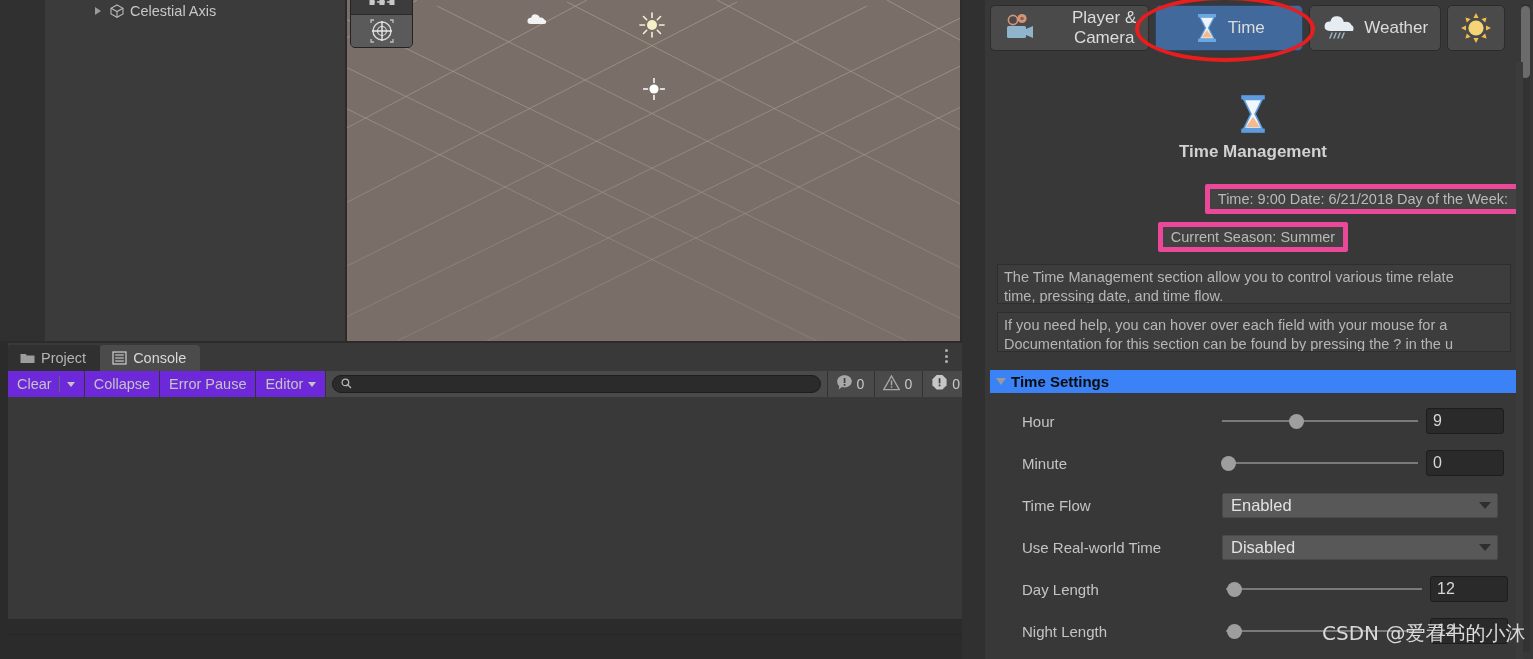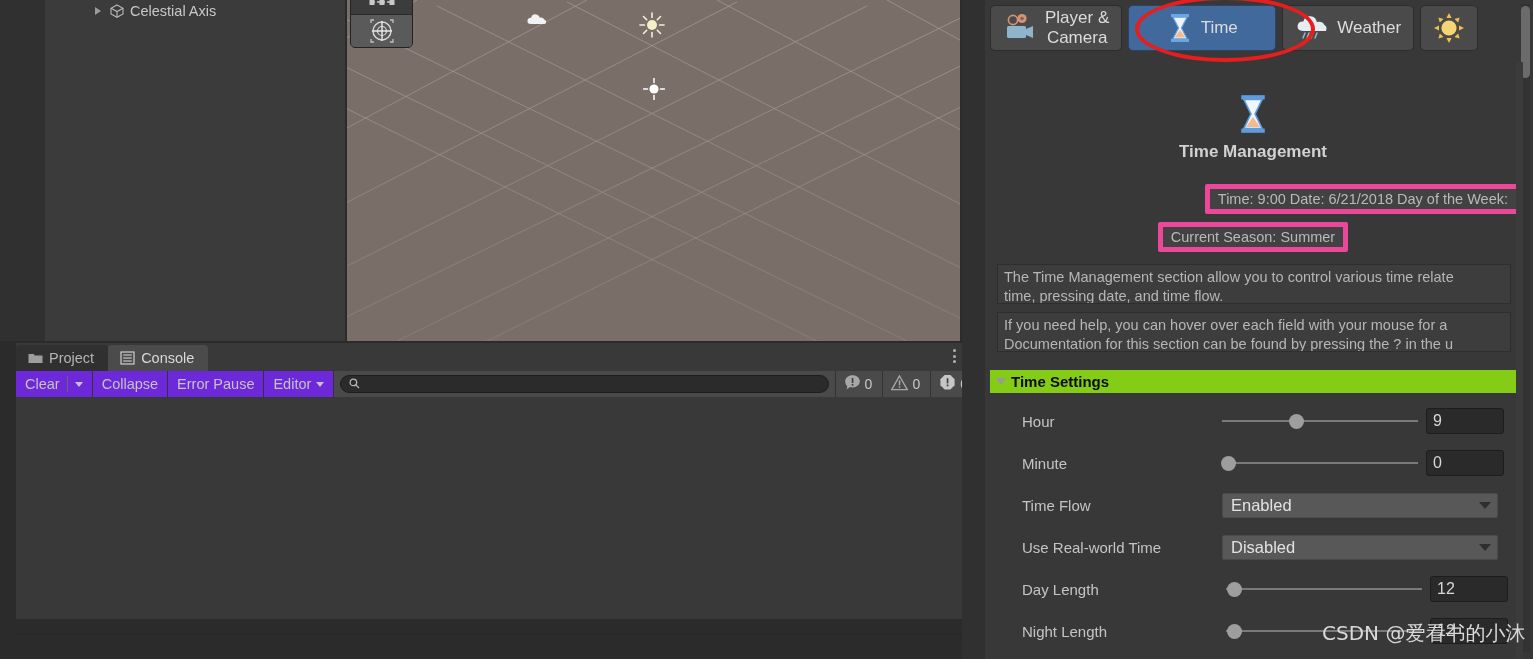--- a/index.html
+++ b/index.html
@@ -59,21 +59,21 @@
     justify-content: center;
     border-bottom: 1px solid #2a2a2a;
   }
   .scene-tool-btn.active { background: #5a5a5a; }
   .scene-tool-btn:last-child { border-bottom: none; }
 
   .gizmo { position: absolute; }
 
   
   .bottom-panel {
-    position: absolute; left: 16px; top: 343px; width: 962px; height: 276px;
+    position: absolute; left: 8px; top: 343px; width: 962px; height: 276px;
     background: #393939;
   }
   .tabbar {
     position: relative; height: 28px; background: #393939;
     display: flex; align-items: flex-end;
   }
   .tab {
     height: 26px; display: flex; align-items: center; gap: 6px;
     padding: 0 14px 0 12px;
     color: #b4b4b4; font-size: 14.5px;
@@ -153,21 +153,21 @@
   .big-tab {
     height: 46px; min-width: 52px;
     background: #4a4a4a;
     border: 1px solid #2c2c2c;
     border-radius: 5px;
     display: flex; align-items: center; justify-content: center;
     gap: 8px; padding: 0 12px;
     color: #dcdcdc; font-size: 17px;
   }
   .big-tab.selected { background: #41699b; border-color: #2a4straight; border-color: #27456b; }
-  .big-tab .lbl2 { line-height: 1.15; text-align: center; }
+  .big-tab .lbl2 { line-height: 1.15; text-align: center; margin-left: 27px; }
   .tab-ico-lg { width: 34px; height: 30px; flex: none; }
 
   .red-ellipse {
     position: absolute; left: 1135px; top: -4px;
     width: 180px; height: 66px;
     border: 4px solid #e81d1d;
     border-radius: 50%;
     z-index: 9; pointer-events: none;
   }
 
@@ -197,21 +197,21 @@
     color: #b6b6b6; font-size: 14.5px;
     padding: 3px 6px; line-height: 1.30;
     height: 40px; overflow: hidden;
     white-space: nowrap;
   }
   .desc-box .ln { display: block; }
   .desc-box.second { margin-top: 8px; }
 
   .section-header {
     position: absolute; left: 990px; right: 14px; top: 370px;
-    height: 23px; background: #84cc16;
+    height: 23px; background: #3b82f6;
     display: flex; align-items: center; gap: 5px;
     padding-left: 6px;
     color: #0c0c0c; font-size: 15px; font-weight: bold;
   }
   .foldout-tri {
     width: 0; height: 0;
     border-left: 5.5px solid transparent;
     border-right: 5.5px solid transparent;
     border-top: 7px solid #9a9a9a;
   }

